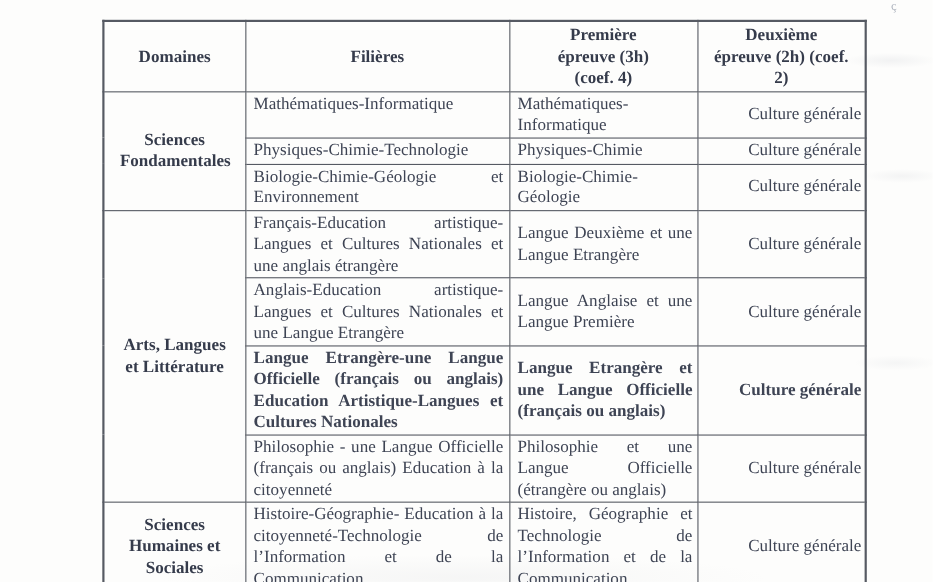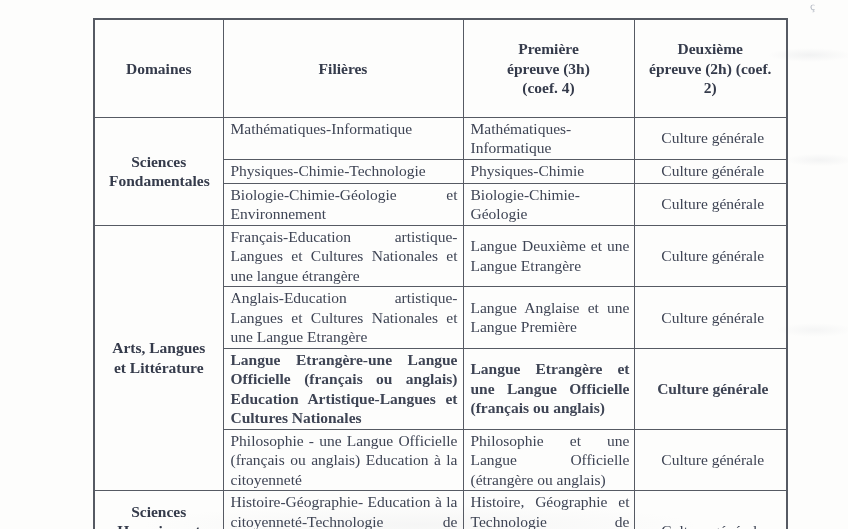--- a/index.html
+++ b/index.html
@@ -44,21 +44,21 @@
     line-height: 19.5px;
     overflow: hidden;
   }
   th.hdr {
     font-weight: bold;
     text-align: center;
     vertical-align: middle;
     white-space: pre-line;
     font-size: 16px;
     color: #353b4b;
-    padding: 19px 3px;
+    padding: 2px 3px;
   }
   td.domain {
     font-weight: bold;
     text-align: center;
     vertical-align: middle;
     white-space: pre-line;
     font-size: 15.5px;
     color: #353b4b;
     padding: 1px 14px;
   }
@@ -66,21 +66,21 @@
     text-align: justify;
     vertical-align: top;
     padding: 1px 5px 1px 7px;
   }
   td.ep1 {
     text-align: justify;
     vertical-align: middle;
     padding: 1px 4px 1px 7px;
   }
   td.ep2 {
-    text-align: center;
+    text-align: right;
     vertical-align: middle;
     font-size: 16px;
     padding: 1px 3px 1px 8px;
     margin-top: 38px;
   }
   
   tr.hrow  { height: 62px; }
   tr.r1 { height: 40px; }
   tr.r2 { height: 24px; }
   tr.r3 { height: 36px; }
@@ -131,21 +131,21 @@
     </tr>
     <tr class="r3">
       <td class="filiere">Biologie-Chimie-Géologie et Environnement</td>
       <td class="ep1">Biologie-Chimie-Géologie</td>
       <td class="ep2">Culture générale</td>
     </tr>
 
     <tr class="r4">
       <td class="domain" rowspan="4">Arts, Langues
 et Littérature</td>
-      <td class="filiere">Français-Education artistique- Langues et Cultures Nationales et une langue étrangère</td>
+      <td class="filiere">Français-Education artistique- Langues et Cultures Nationales et une anglais étrangère</td>
       <td class="ep1">Langue Deuxième et une Langue Etrangère</td>
       <td class="ep2">Culture générale</td>
     </tr>
     <tr class="r5">
       <td class="filiere">Anglais-Education artistique- Langues et Cultures Nationales et une Langue Etrangère</td>
       <td class="ep1">Langue Anglaise et une Langue Première</td>
       <td class="ep2">Culture générale</td>
     </tr>
     <tr class="r6">
       <td class="filiere">Langue Etrangère-une Langue Officielle (français ou anglais) Education Artistique-Langues et Cultures Nationales</td>

